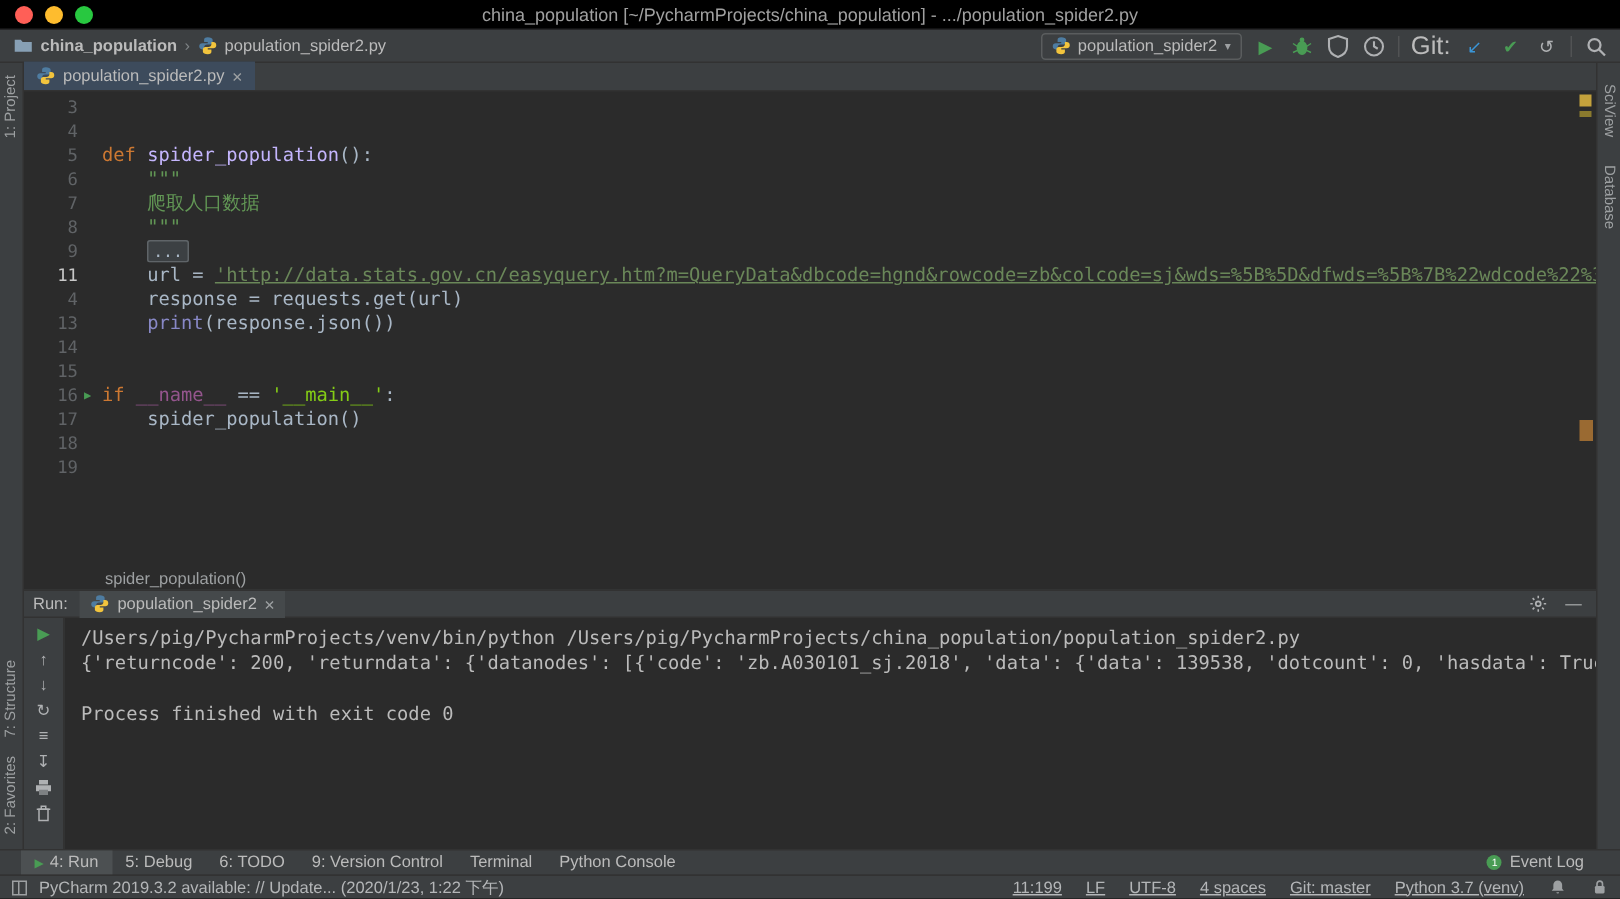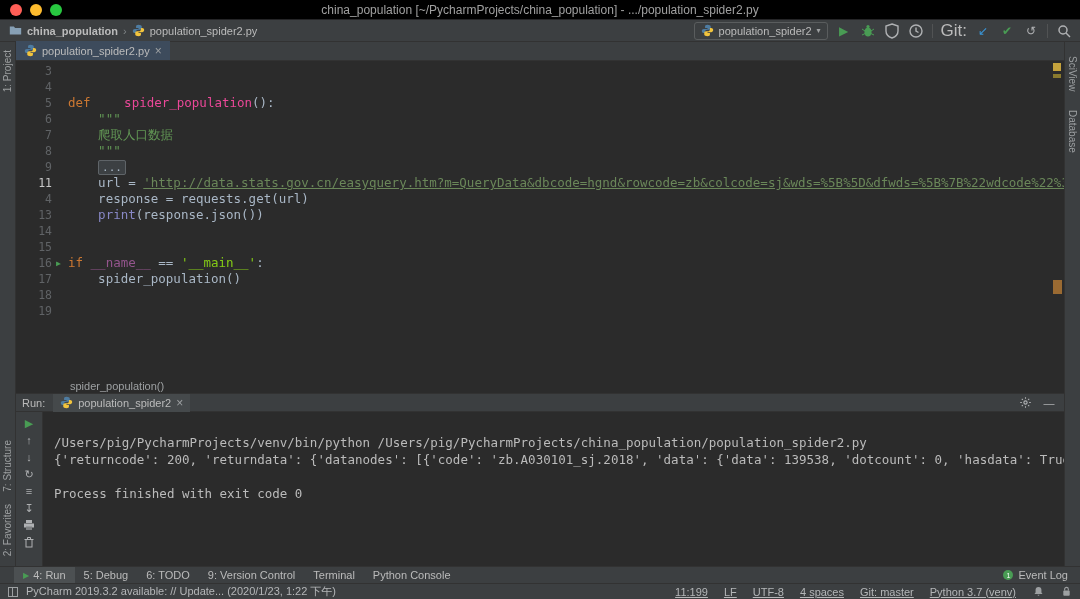--- a/index.html
+++ b/index.html
@@ -52,21 +52,21 @@
   .editor { position:absolute; top:61px; left:16px; width:1048px; height:319px; background:#2b2b2b;
     overflow:hidden; padding-top:2px; }
   .code-line { display:flex; height:16px; line-height:16px; font-family:"DejaVu Sans Mono", monospace;
     font-size:12.5px; white-space:pre; }
   .ln { width:36px; flex:none; text-align:right; color:#606366; font-size:11.5px; }
   .ln-active { color:#c8c8c8;text-align:right; }
   .marker { width:16px; flex:none; position:relative; }
   .run-arrow { position:absolute; left:4px; top:1px; color:#499c54; font-size:8px; }
   .code { flex:1; overflow:hidden; }
   .seg-kw { color:#cc7832; }
-  .seg-fn { color:#ec4899;margin-left:26px; }
+  .seg-fn { color:#c4b5fd; }
   .seg-doc { color:#629755; }
   .seg-str { color:#84cc16; }
   .seg-url { color:#6a8759; text-decoration:underline; }
   .seg-builtin { color:#8888c6; }
   .seg-dunder { color:#94558d; }
   .seg-pl { color:#a9b7c6; }
   .seg-fold { background:#3c4043; border:1px solid #5f6468; border-radius:2px; color:#a9b7c6;
     padding:0 3px; font-size:11px; }
   .stripe-warn { position:absolute; top:63px; right:19px; width:8px; height:8px; background:#c4a23c; }
   .stripe-warn2 { position:absolute; top:74px; right:19px; width:8px; height:4px; background:#8a7a2e; }
@@ -87,30 +87,30 @@
     color:#afb1b3; font-size:11px; }
   .hdr-icon svg { width:13px; height:13px; }
 
   .run-toolbar { position:absolute; top:412px; left:16px; width:27px; height:154px; background:#3c3f41;
     border-right:1px solid #323232; display:flex; flex-direction:column; align-items:center; padding-top:5px; gap:4px; }
   .rt-icon { width:14px; height:13px; color:#afb1b3; font-size:11px; line-height:13px; text-align:center; }
   .rt-icon.green { color:#499c54; }
   .rt-icon svg { width:12px; height:12px; }
 
   .console { position:absolute; top:412px; left:44px; width:1020px; height:120px; background:#2b2b2b;
-    padding:4px 0 0 10px; font-family:"DejaVu Sans Mono", monospace; font-size:12.5px; color:#bbbbbb; overflow:hidden;margin-top:18px; }
+    padding:4px 0 0 10px; font-family:"DejaVu Sans Mono", monospace; font-size:12.5px; color:#bbbbbb; overflow:hidden; }
   .console-line { height:17px; line-height:17px; white-space:pre; overflow:hidden; }
 
   
   .bottom-bar { position:absolute; left:0; right:0; bottom:16px; height:17px; background:#3c3f41;
     border-top:1px solid #323232; display:flex; align-items:center; font-size:11px; color:#bbbbbb; padding-left:14px; }
   .bb-item { height:17px; display:inline-flex; align-items:center; gap:4px; padding:0 9px; }
   .bb-item.active { background:#4c5052; }
   .bb-play { color:#499c54; font-size:8px; }
-  .bb-right { margin-left:auto; display:flex; align-items:center; gap:5px; padding-right:12px; }
+  .bb-right { margin-left:auto; display:flex; align-items:center; gap:5px; padding-right:24px; }
   .event-dot { width:10px; height:10px; border-radius:50%; background:#499c54; color:#ffffff; font-size:7px;
     display:inline-flex; align-items:center; justify-content:center; }
 
   
   .status-bar { position:absolute; left:0; right:0; bottom:0; height:16px; background:#3c3f41;
     border-top:1px solid #323232; display:flex; align-items:center; font-size:11px; color:#b4b6b8; padding:0 8px;text-align:right; }
   .sb-grid { width:10px; height:10px; border:1px solid #9da0a2; margin-right:8px; position:relative; }
   .sb-grid::after { content:""; position:absolute; left:3px; top:0; bottom:0; width:1px; background:#9da0a2; }
   .sb-left-text { white-space:nowrap; }
   .sb-right { margin-left:auto; display:flex; align-items:center; gap:16px;text-decoration:underline; }

